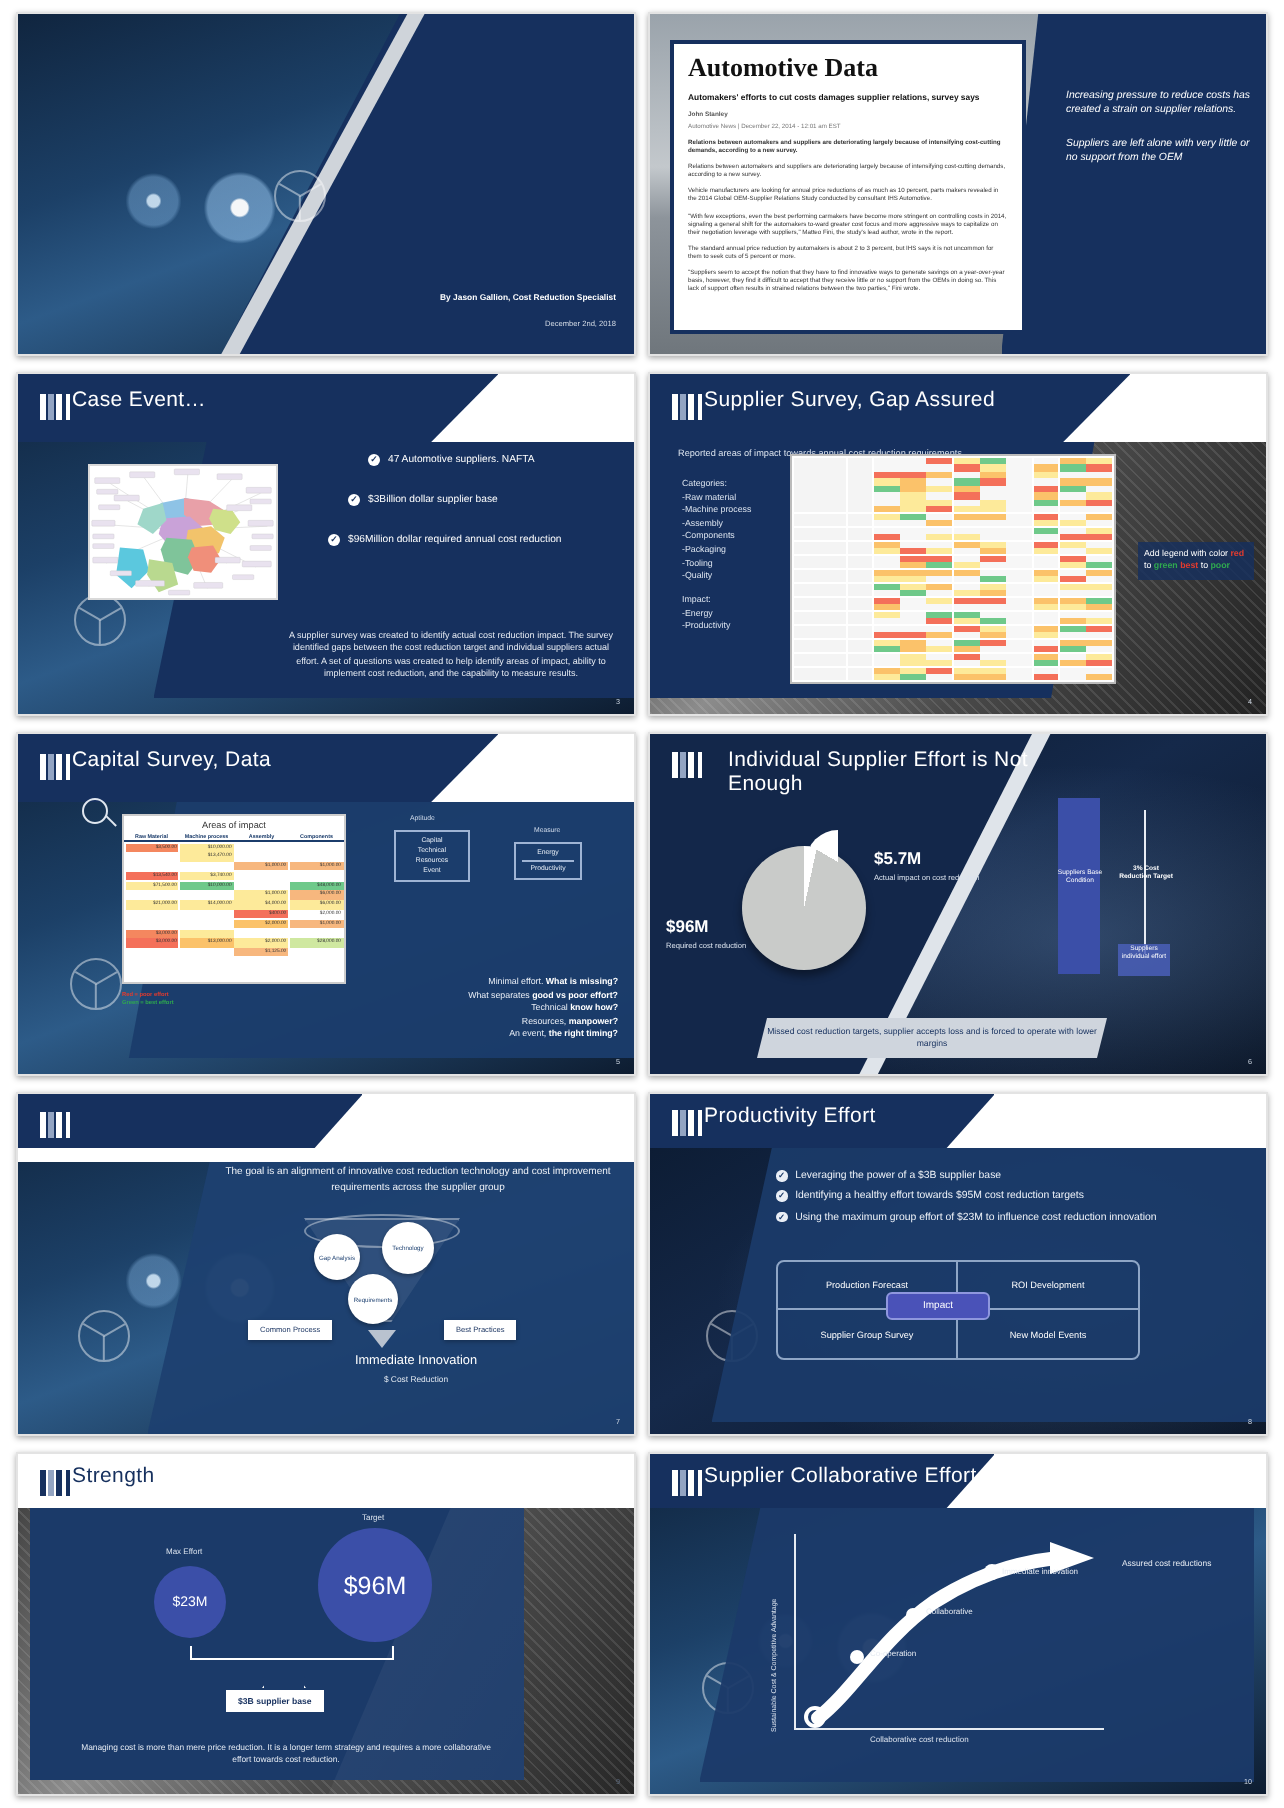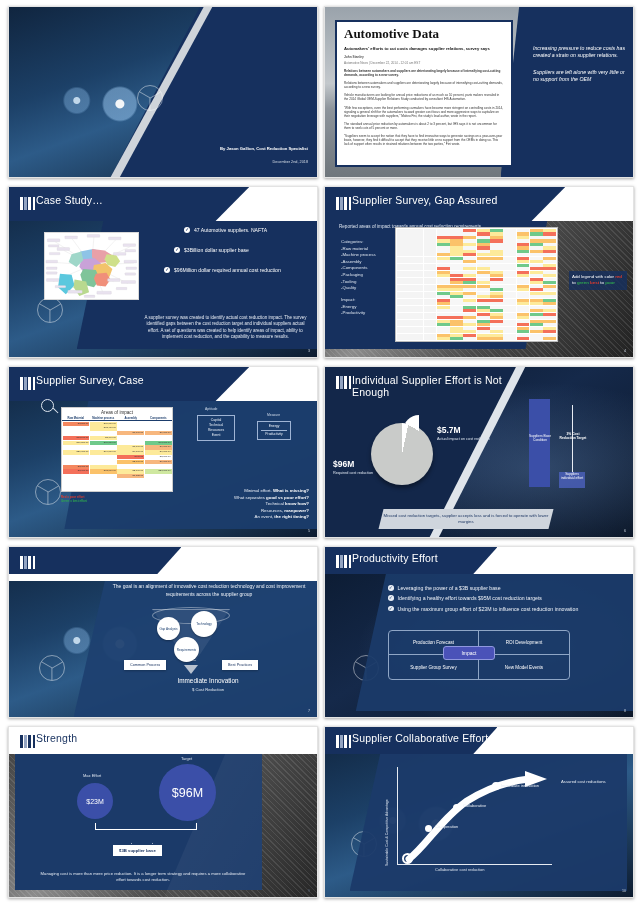--- a/index.html
+++ b/index.html
@@ -284,21 +284,21 @@
       </div>
     <div class="navpanel"></div>
     <div class="hdrband"></div>
     <div class="hdrwedge"></div>
     <div class="hdrbars">
       <span></span>
         <span class="d"></span>
         <span></span>
         <span></span>
     </div>
-    <div class="hdrtitle">Case Study…</div>
+    <div class="hdrtitle">Case Event…</div>
     <div class="mapbox">
       <svg viewBox="0 0 190 136" width="100%" height="100%">
         <rect width="190" height="136" fill="#fff"></rect>
         <g stroke="#bbb" stroke-width=".4">
           <path d="M95 66 L20 18 M95 66 L55 12 M95 66 L100 8 M95 66 L145 14 M95 66 L175 28 M95 66 L182 62 M95 66 L170 104 M95 66 L120 126 M95 66 L60 124 M95 66 L16 100 M95 66 L10 60 M95 66 L38 36 M95 66 L152 46 M95 66 L140 100"></path>
         </g>
         <g>
           <path d="M72 38 l26 -5 l22 6 l-4 16 l-24 6 l-22 -8z" fill="#8ec3e6"></path>
           <path d="M96 33 l26 3 l16 10 l-6 14 l-24 2 l-12 -12z" fill="#e8a0a8"></path>
           <path d="M74 54 l28 -2 l16 14 l-8 18 l-26 2 l-14 -16z" fill="#c9a2d8"></path>
@@ -798,21 +798,21 @@
       </div>
     <div class="panel"></div>
     <div class="hdrband"></div>
     <div class="hdrwedge"></div>
     <div class="hdrbars">
       <span></span>
         <span class="d"></span>
         <span></span>
         <span></span>
     </div>
-    <div class="hdrtitle">Supplier Survey, Case</div>
+    <div class="hdrtitle">Capital Survey, Data</div>
     <div class="mag"></div>
     <div class="tbl">
       <div class="tblttl">Areas of impact</div>
       <div class="tblhead">
         <span>Raw Material</span>
         <span>Machine process</span>
         <span>Assembly</span>
         <span>Components</span>
       </div>
       <div class="tblgrid" id="tbl5">
@@ -895,21 +895,21 @@
   <div class="slide s6">
     <div class="photo photo-dark-car"></div>
     <div class="diagwedge"></div>
     <div class="diagline"></div>
     <div class="hdrbars" style="top:9px;">
       <span></span>
         <span class="d"></span>
         <span></span>
         <span></span>
     </div>
-    <div class="hdrtitle" style="max-width:160px;">Individual Supplier Effort is Not Enough</div>
+    <div class="hdrtitle" style="max-width:160px;margin-left:12px;">Individual Supplier Effort is Not Enough</div>
     <div class="pie"></div>
     <div class="slice"></div>
     <div class="lab96">
       <b>$96M</b>
       <i>Required cost reduction</i>
     </div>
     <div class="lab57">
       <b>$5.7M</b>
       <i>Actual impact on cost reduction</i>
     </div>

